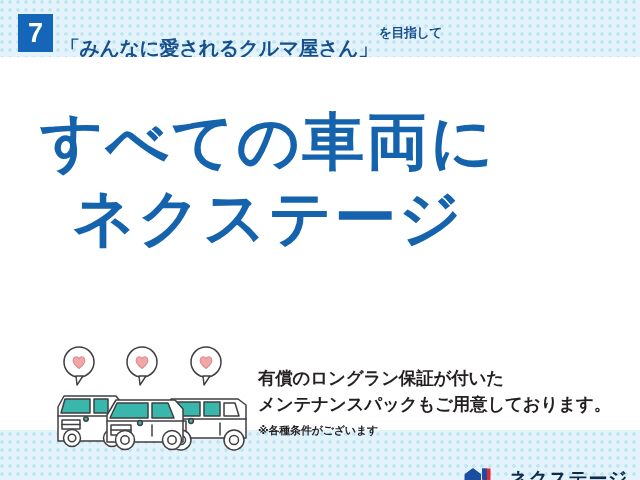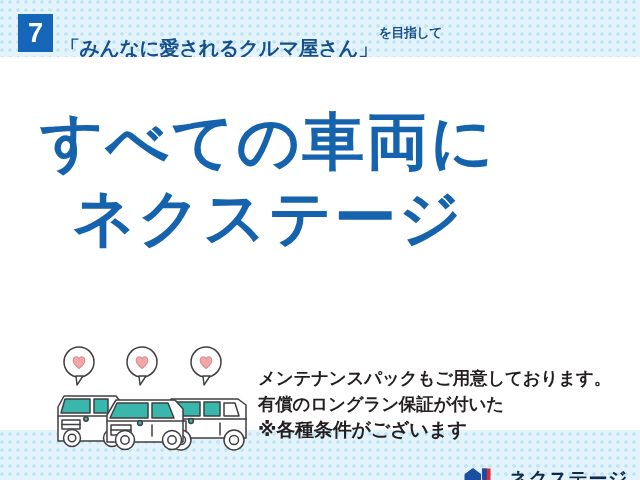--- a/index.html
+++ b/index.html
@@ -127,21 +127,21 @@
   }
   .desc-line {
     display: block;
     font-size: 17.5px;
     line-height: 26px;
     font-weight: bold;
     letter-spacing: -0.2px;
   }
   .desc-note {
     display: block;
-    font-size: 19px;
+    font-size: 11px;
     line-height: 26px;
     font-weight: bold;
     letter-spacing: -0.2px;
   }
 
   
   #footer-logo {
     position: absolute;
     right: 12px;
     top: 464px;
@@ -260,22 +260,22 @@
               <circle cx="122" cy="97" r="9.5" fill="#ffffff"></circle>
               <circle cx="122" cy="97" r="4.2" fill="#ffffff"></circle>
               <line x1="102" y1="82" x2="102" y2="93"></line>
             </g>
 
           </g>
         </svg>
       </div>
 
       <div id="desc">
+        <span class="desc-line">有償のロングラン保証が付いた</span>
         <span class="desc-line">メンテナンスパックもご用意しております。</span>
-        <span class="desc-line">有償のロングラン保証が付いた</span>
         <span class="desc-note">※各種条件がございます</span>
       </div>
 
     </div>
   </div>
 
   <div id="footer-logo">
     <svg id="logo-mark" viewBox="0 0 40 26">
       <path d="M2 24 L2 8 L10 2 L10 18 L18 24 L18 8 L10 2" fill="#1b4ea0"></path>
       <path d="M1.5 23.5 L1.5 8.5 L9.5 2.5 L9.5 17.5 L9.5 2.5 L17.5 8.5 L17.5 23.5 Z" fill="#1b4ea0"></path>

